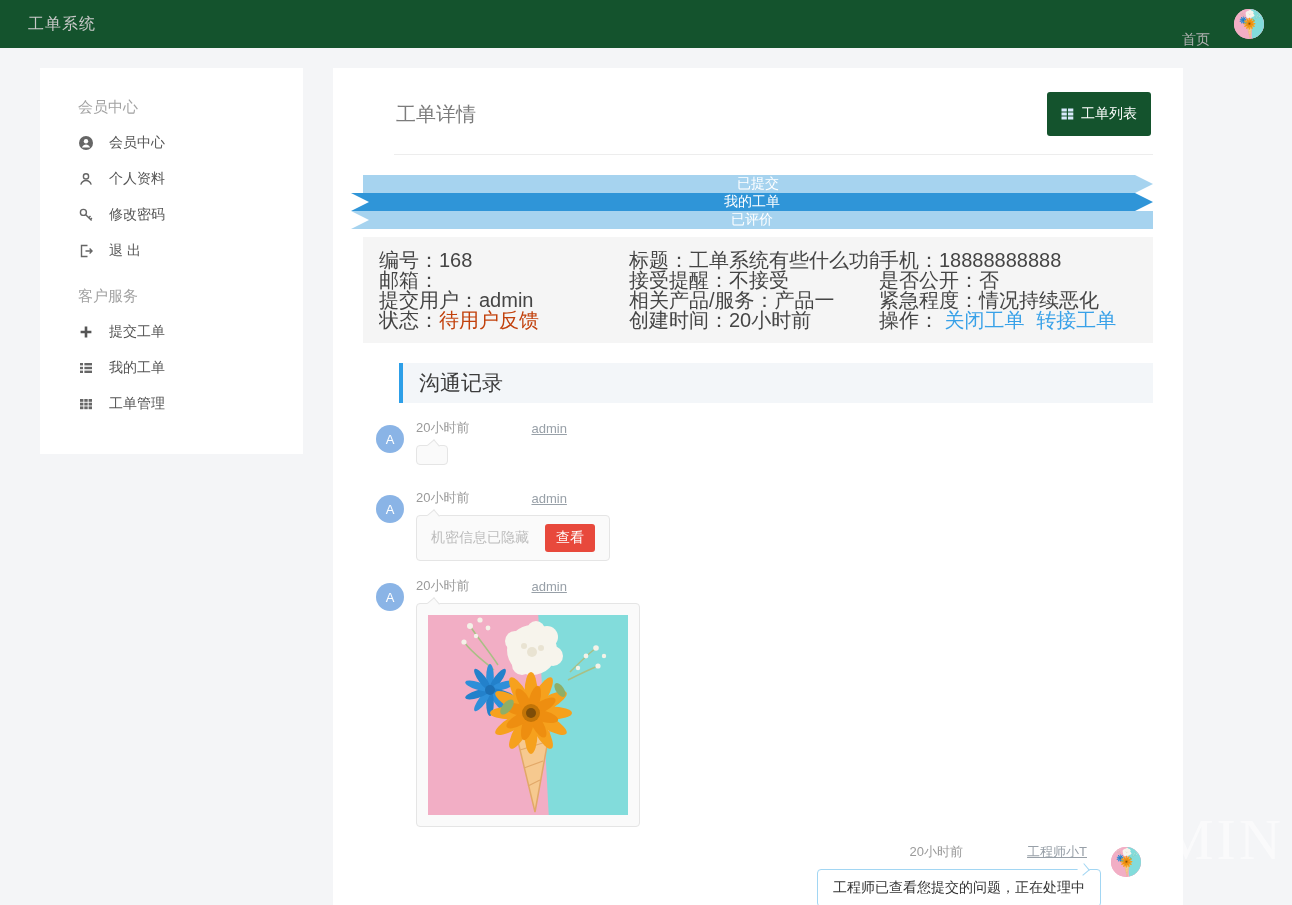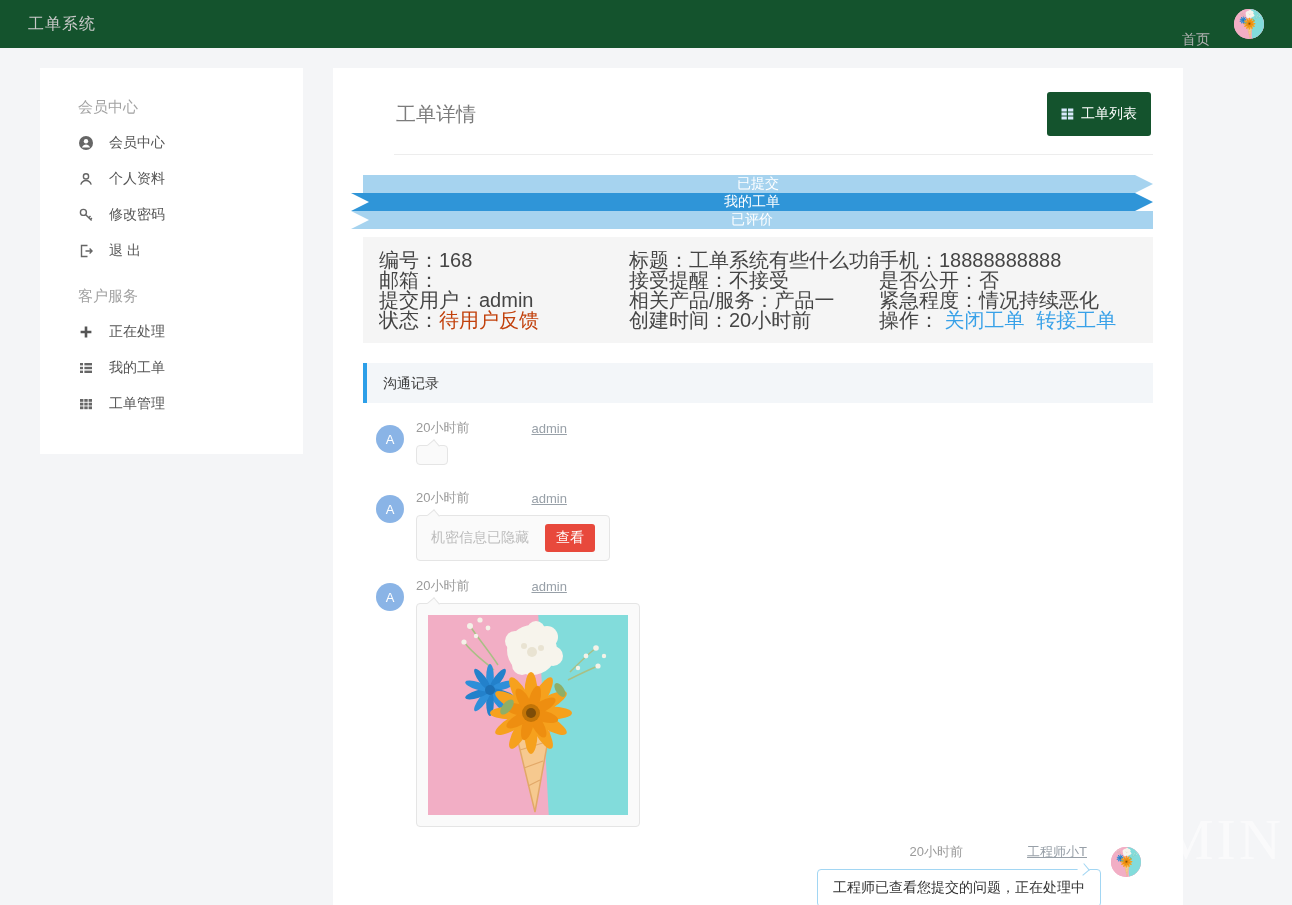--- a/index.html
+++ b/index.html
@@ -46,21 +46,21 @@
   .step.active { background:#2f95d8; }
   
   .info-box { margin-top:18px; background:#f5f5f5; padding:13px 16px;
     display:grid; grid-template-columns:250px 250px 1fr; font-size:20px;
     color:#454545; line-height:20px; }
   .info-cell { white-space:nowrap; overflow:hidden; }
   .red-text { color:#c2410c; }
   .op-link { color:#38a1e8; cursor:pointer; margin-right:6px; }
   
   .comm-head { margin-top:20px; background:#f3f6f9; border-left:4px solid #2d9fe8;
-    height:40px; line-height:40px; padding-left:16px; font-size:14px; color:#3c3c3c; }
+    height:40px; line-height:40px; padding-left:16px; font-size:21px; color:#3c3c3c;margin-left:36px; }
   .messages { position:relative; }
   .msg { position:relative; }
   .msg.left { padding-left:53px; margin-top:14px; }
   .msg.left .msg-avatar { position:absolute; left:13px; top:8px; }
   .avatar-letter { width:28px; height:28px; border-radius:50%; background:#8ab4e6;
     color:#fff; font-size:13px; display:flex; align-items:center; justify-content:center; }
   .msg-head { display:flex; align-items:center; height:22px; font-size:13px;
     color:#9a9a9a; gap:62px; margin-top:4px; }
   .msg-author { text-decoration:underline; cursor:pointer; color:#98a0a8; }
   .bubble { position:relative; display:inline-block; margin-top:6px;
@@ -219,21 +219,21 @@
     </div>
 
     <div class="side-sec-title">客户服务</div>
 
     <div class="side-item">
       <span class="ic">
         <svg width="16" height="16" viewBox="0 0 16 16" stroke="#555" stroke-width="2.6">
             <path d="M8 2.6 V13.4 M2.6 8 H13.4"></path>
           </svg>
       </span>
-      <span>正在处理</span>
+      <span>提交工单</span>
     </div>
     <div class="side-item">
       <span class="ic">
         <svg width="16" height="16" viewBox="0 0 16 16" fill="#666">
             <rect x="2" y="3" width="3" height="2.4"></rect>
             <rect x="6.4" y="3" width="7.6" height="2.4"></rect>
             <rect x="2" y="6.8" width="3" height="2.4"></rect>
             <rect x="6.4" y="6.8" width="7.6" height="2.4"></rect>
             <rect x="2" y="10.6" width="3" height="2.4"></rect>
             <rect x="6.4" y="10.6" width="7.6" height="2.4"></rect>

